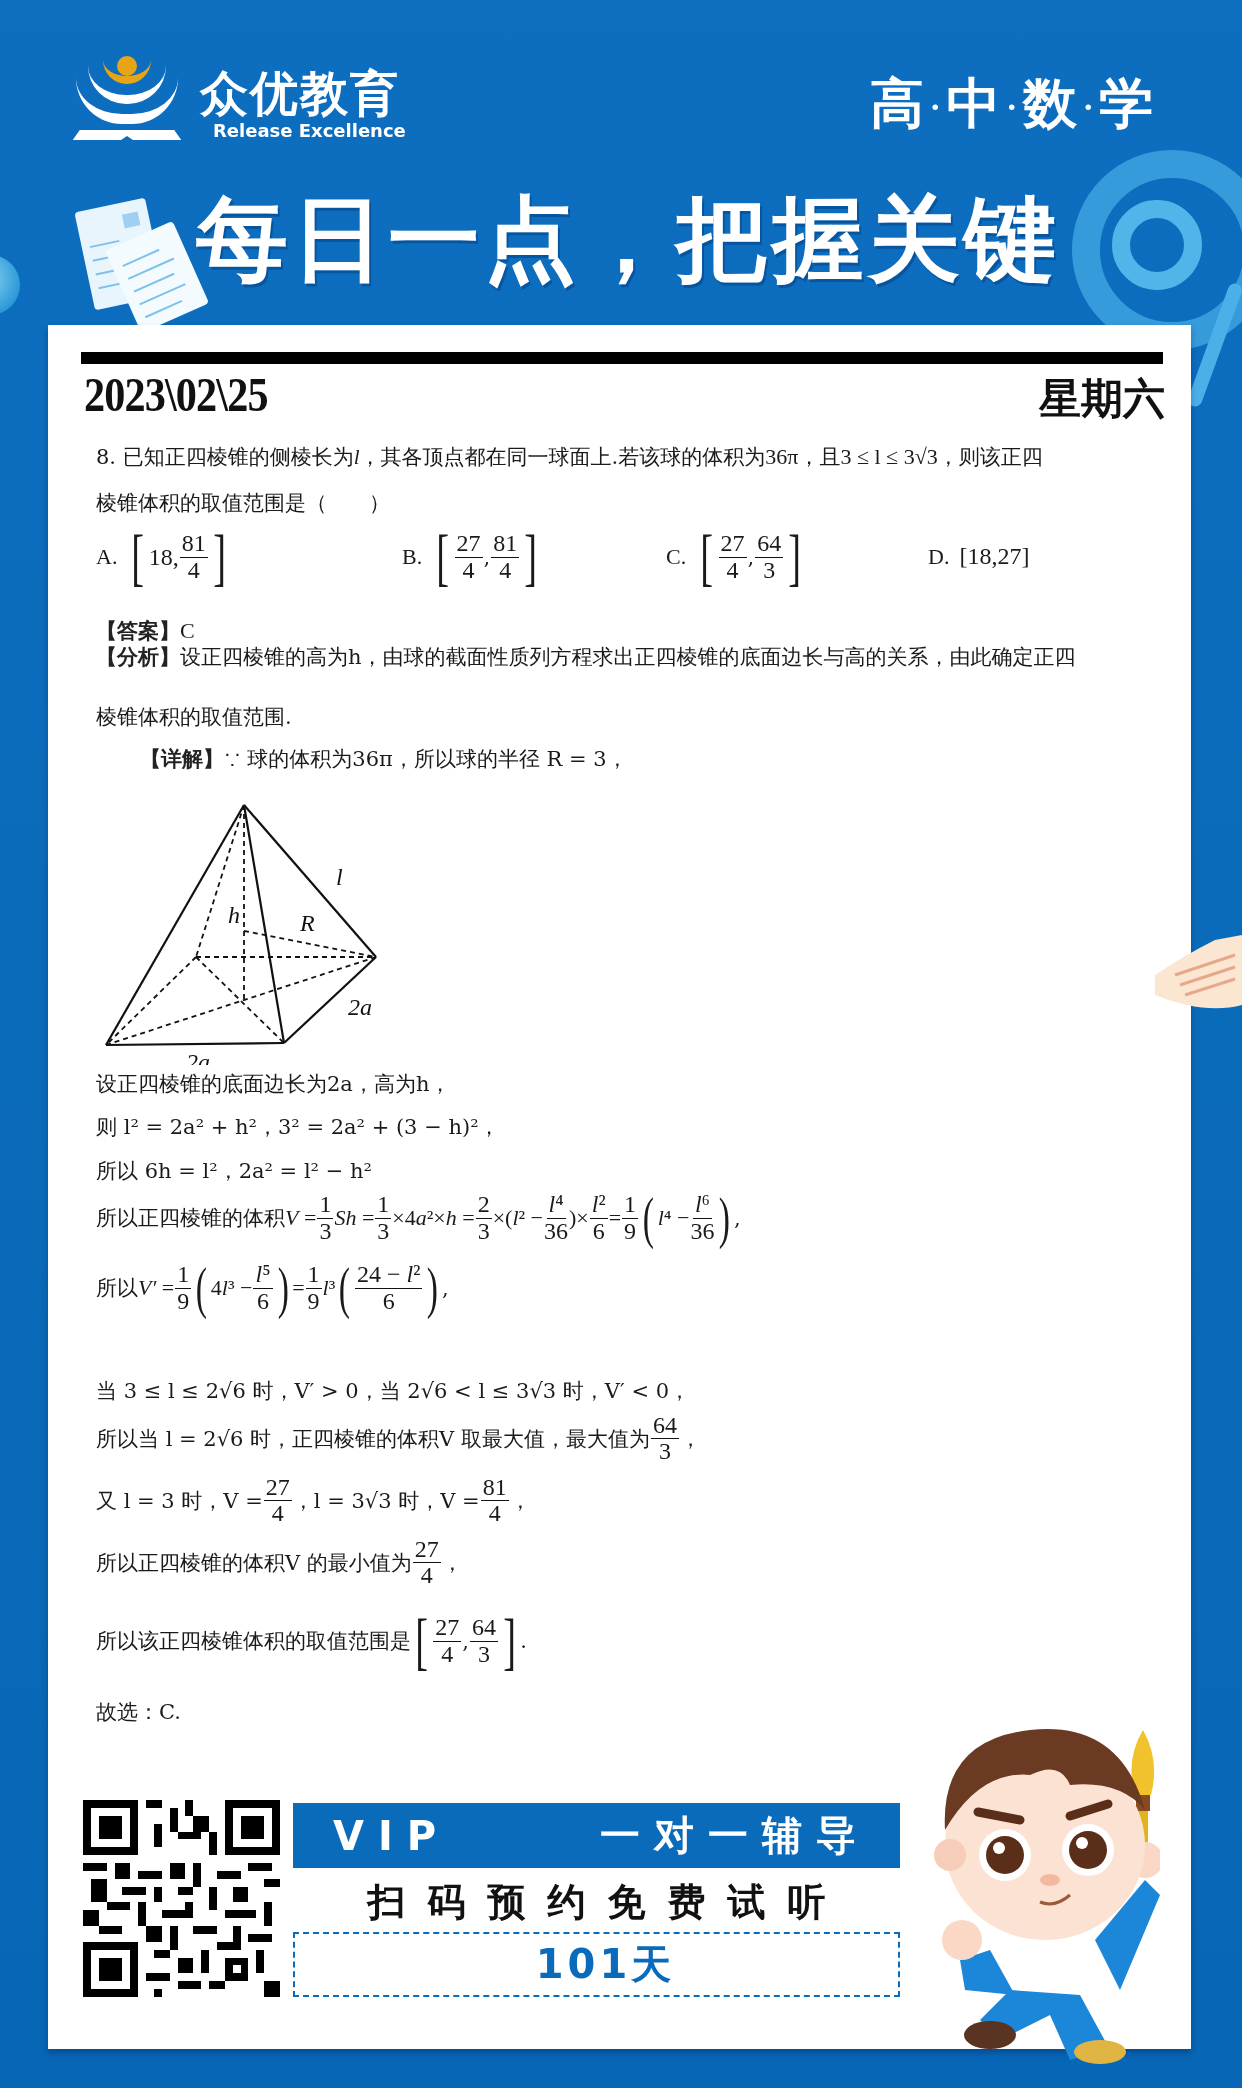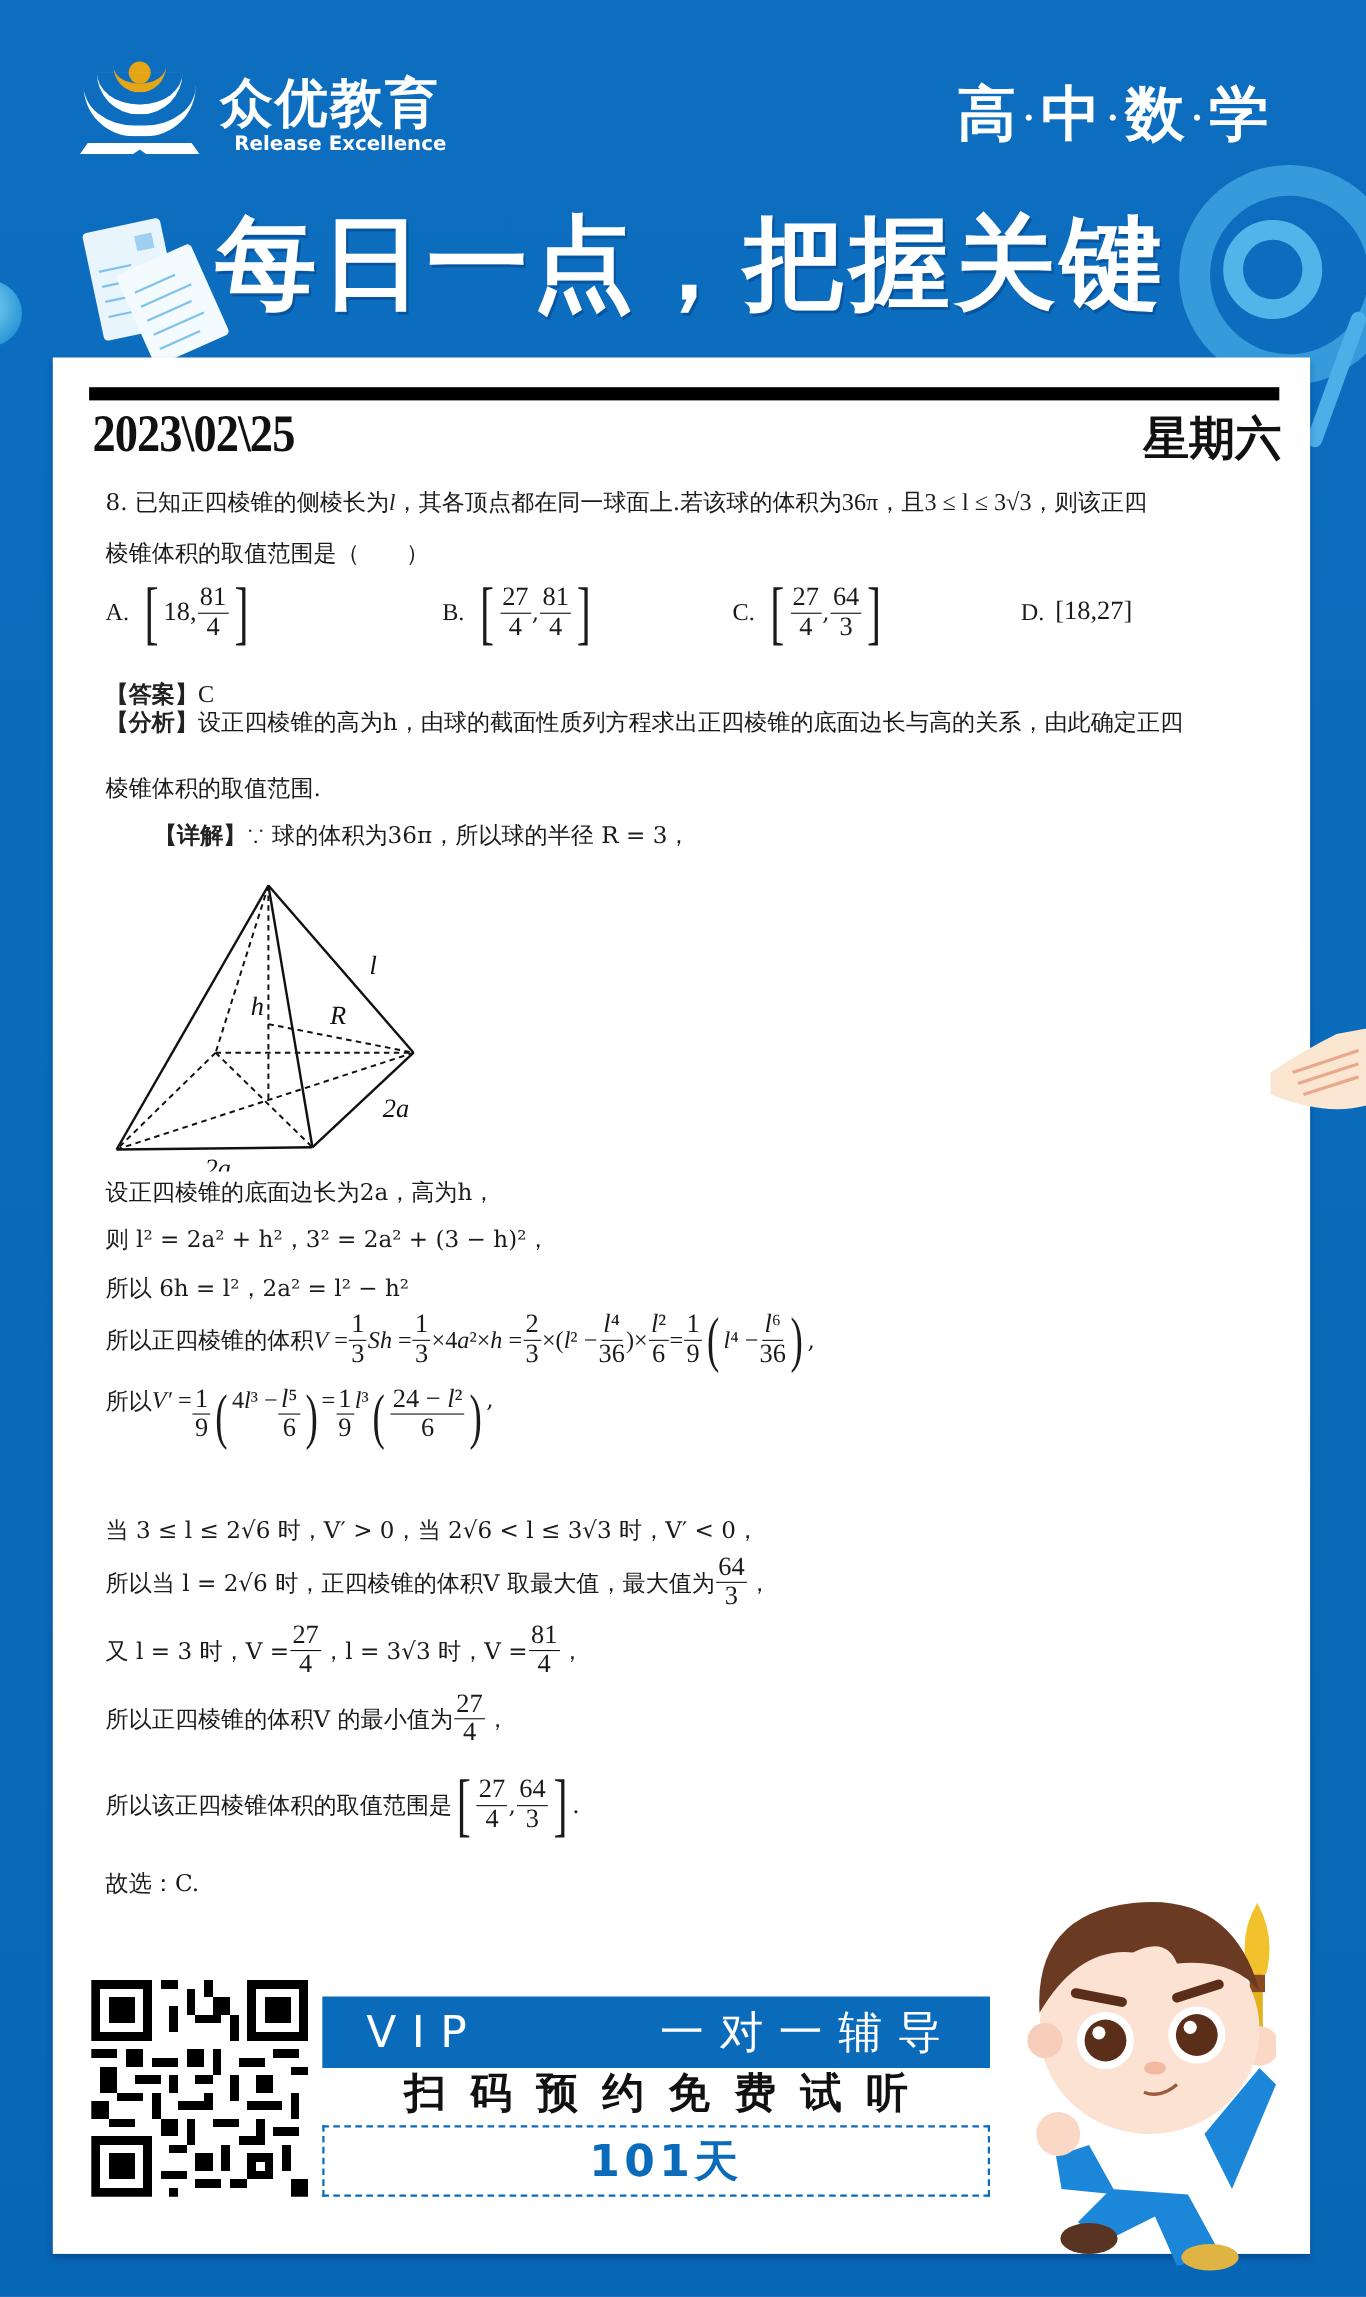--- a/index.html
+++ b/index.html
@@ -100,24 +100,23 @@
   .tag { font-weight: bold; color: #222; }
 
   
   .pyramid { position: absolute; left: 38px; top: 460px; width: 300px; height: 280px; }
 
   
   .qr { position: absolute; left: 35px; top: 1475px; width: 197px; height: 197px; background: #fff; }
   .vip {
     position: absolute; left: 245px; top: 1478px; width: 607px; height: 65px;
     background: #0b6bbb; color: #fff;
-    font-family: "DejaVu Sans", sans-serif; font-weight: normal; font-size: 40px;
+    font-family: "DejaVu Sans", sans-serif; font-weight: bold; font-size: 40px;
     display: flex; align-items: center; justify-content: space-between; padding: 0 30px 0 40px;
     letter-spacing: 14px;
-    margin-top: 12px;
   }
   .scan {
     position: absolute; left: 245px; top: 1552px; width: 607px; height: 50px;
     font-family: "DejaVu Sans", sans-serif; font-weight: bold; font-size: 38px;
     color: #111; text-align: center; letter-spacing: 22px; padding-left: 22px;
   }
   .countdown {
     position: absolute; left: 245px; top: 1607px; width: 607px; height: 65px;
     border: 2px dashed #0b6bbb;
     font-family: "DejaVu Sans", sans-serif; font-weight: bold; font-size: 40px;
@@ -299,21 +298,21 @@
       <span class="par">(</span>
       <span class="m"><i>l</i>⁴ −</span>
     <span class="frac">
         <span class="num"><i>l</i>⁶</span>
         <span>36</span>
       </span>
       <span class="par">)</span>
       <span>,</span>
   </div>
 
-  <div class="q" style="top:935px; display:flex; ">
+  <div class="q" style="top:935px; display:flex; align-items:center;">
     <span>所以</span>
     <span class="m"><i>V′</i> =</span>
     <span class="frac">
         <span class="num">1</span>
         <span>9</span>
       </span>
       <span class="par">(</span>
       <span class="m">4<i>l</i>³ −</span>
     <span class="frac">
         <span class="num"><i>l</i>⁵</span>

